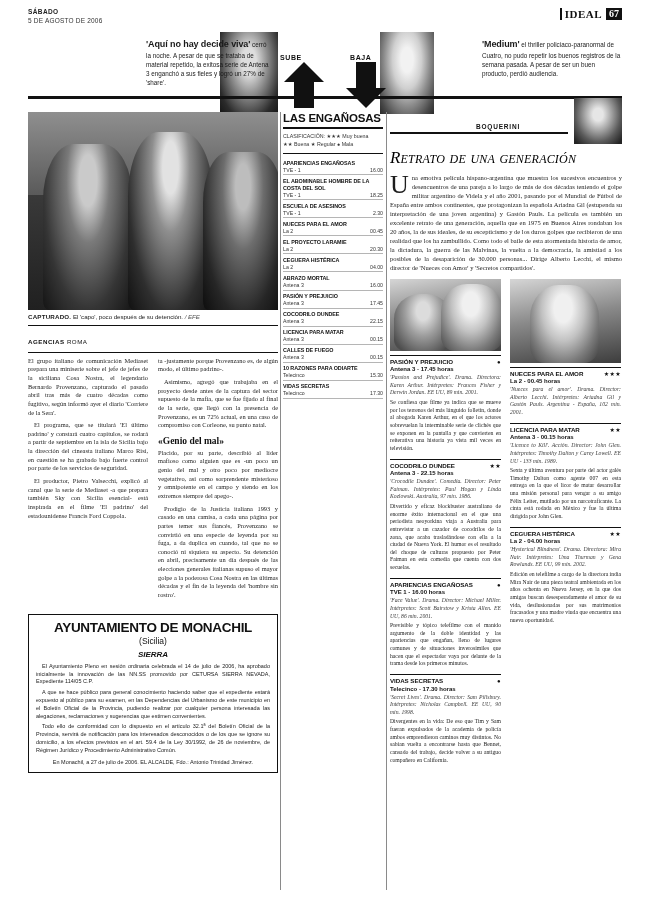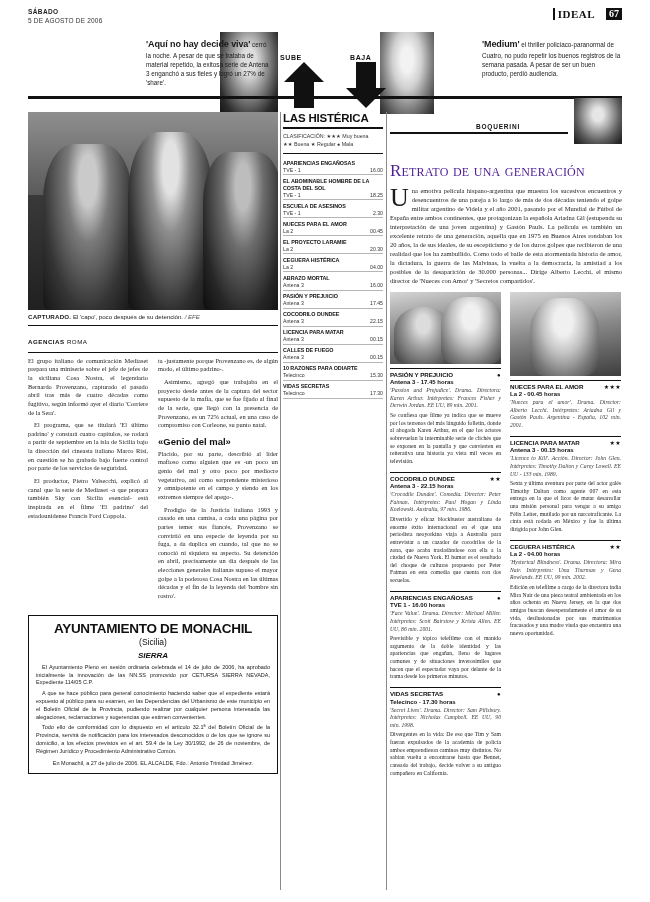--- a/index.html
+++ b/index.html
@@ -10,21 +10,21 @@
     position:relative;
     overflow:hidden;
   }
   .page{position:relative;width:650px;height:902px;padding:0;box-sizing:border-box;}
 
   
   .masthead{position:absolute;left:28px;top:8px;width:594px;height:86px;}
   .dateblock{position:absolute;left:0;top:0;line-height:1.25;}
   .dateblock .dow{font-size:6.5px;font-weight:bold;letter-spacing:.4px;color:#222;}
   .dateblock .full{font-size:6.5px;letter-spacing:.2px;color:#333;margin-top:1px;}
-  .ideal-logo{position:absolute;right:0;top:0;display:flex;align-items:center;gap:11px;}
+  .ideal-logo{position:absolute;right:0;top:0;display:flex;align-items:center;gap:4px;}
   .ideal-logo .word{font-family:"Liberation Serif",serif;font-weight:bold;font-size:11px;letter-spacing:.5px;
     border-left:2px solid #111;padding-left:3px;color:#111;}
   .ideal-logo .pagenum{background:#111;color:#fff;font-family:"Liberation Serif",serif;font-weight:bold;
     font-size:10px;padding:1px 3px 1px 3px;line-height:1;}
 
   .sube-baja{position:absolute;left:0;top:24px;width:594px;height:62px;}
   .sb-text{position:absolute;font-size:6.3px;line-height:1.45;color:#1a1a1a;}
   .sb-text b{font-size:9px;font-weight:bold;letter-spacing:-.1px;}
   .sb-left{left:118px;top:6px;width:125px;}
   .sb-right{right:0;top:6px;width:140px;}
@@ -81,21 +81,21 @@
   .byline{font-size:6.2px;font-weight:bold;letter-spacing:.5px;margin-top:12px;
     padding-bottom:3px;}
   .byline span{font-weight:normal;}
 
   .body-2col{display:flex;gap:10px;margin-top:4px;}
   .bcol{width:120px;}
   .bodytext{font-family:"Liberation Serif",serif;font-size:6.4px;line-height:1.35;
     text-align:justify;color:#1d1d1d;hyphens:auto;}
   .bodytext p{margin:0 0 4px 0;text-indent:6px;}
   .bodytext p.first{text-indent:0;}
-  .subhead{font-family:Liberation Sans, sans-serif;font-size:9.5px;font-weight:bold;
+  .subhead{font-family:Liberation Serif, serif;font-size:9.5px;font-weight:bold;
     margin:6px 0 3px 0;color:#111;}
 
   .pullquote{border-top:2px solid #111;border-bottom:2px solid #111;margin:8px 0;padding:6px 2px;}
   .pullquote p{margin:0;font-family:"Liberation Sans",sans-serif;font-size:9.5px;
     line-height:1.25;font-weight:normal;color:#111;}
 
   
   .pel-title{font-size:11.5px;font-weight:bold;letter-spacing:-.2px;color:#111;
     border-bottom:2px solid #111;padding-bottom:3px;}
   .pel-legend{font-size:5.3px;line-height:1.5;color:#333;margin-top:4px;
@@ -108,22 +108,22 @@
   .pel-ch{font-size:5.2px;color:#333;}
   .pel-time{font-size:5.2px;color:#333;}
 
   
   .boq{position:relative;height:34px;}
   .boq-bar{position:absolute;left:0;top:20px;width:178px;height:1.5px;background:#111;}
   .boq-name{position:absolute;left:82px;top:11px;font-size:6.5px;font-weight:bold;
     letter-spacing:.8px;color:#111;background:#fff;padding:0 4px;}
   .boq-face{position:absolute;right:0;top:-14px;width:48px;height:46px;
     background:radial-gradient(ellipse at 50% 36%,#e6e6e6 0 15%,#a8a8a8 38%,#5a5a5a 66%,#242424 92%);}
-  .feat-title{font-family:"Liberation Serif",serif;font-size:17px;letter-spacing:.2px;color:#4c1d95;
-    margin:15px 0 6px 0;font-variant:small-caps;font-weight:normal;}
+  .feat-title{font-family:"Liberation Serif",serif;font-size:17px;letter-spacing:.2px;color:#000000;
+    margin:2px 0 6px 0;font-variant:small-caps;font-weight:normal;font-style:italic;}
   .feat-lead{font-family:"Liberation Serif",serif;font-size:6.5px;line-height:1.38;
     text-align:justify;color:#1d1d1d;}
   .feat-lead .drop{float:left;font-size:26px;line-height:20px;font-weight:normal;
     padding:1px 3px 0 0;font-family:"Liberation Serif",serif;}
 
   .feat-grid{display:flex;gap:9px;margin-top:6px;}
   .fcol{width:111px;}
 
   .film-photo{width:111px;height:84px;position:relative;overflow:hidden;margin-bottom:4px;
     background:linear-gradient(170deg,#d6d6d6,#8a8a8a 45%,#3d3d3d);}
@@ -255,21 +255,21 @@
       <div class="ed-body">
         <p>El Ayuntamiento Pleno en sesión ordinaria celebrada el 14 de julio de 2006, ha aprobado inicialmente la innovación de las NN.SS promovido por CETURSA SIERRA NEVADA, Expediente 114/05 C.P.</p>
         <p>A que se hace público para general conocimiento haciendo saber que el expediente estará expuesto al público para su examen, en las Dependencias del Urbanismo de este municipio en el Boletín Oficial de la Provincia, pudiendo realizar por cualquier persona interesada las alegaciones, reclamaciones y sugerencias que estimen convenientes.</p>
         <p>Todo ello de conformidad con lo dispuesto en el artículo 32.1ª del Boletín Oficial de la Provincia, servirá de notificación para los interesados desconocidos o de los que se ignore su domicilio, a los efectos previstos en el art. 59.4 de la Ley 30/1992, de 26 de noviembre, de Régimen Jurídico y Procedimiento Administrativo Común.</p>
       </div>
       <div class="ed-sign">En Monachil, a 27 de julio de 2006. EL ALCALDE, Fdo.: Antonio Trinidad Jiménez.</div>
     </div>
   </div>
 
   <div class="col-mid">
-    <div class="pel-title">LAS HISTÉRICA</div>
+    <div class="pel-title">LAS ENGAÑOSAS</div>
     <div class="pel-legend">
       <div>CLASIFICACIÓN:  ★★★ Muy buena</div>
       <div>★★ Buena  ★ Regular  ● Mala</div>
     </div>
     <div class="pel-list" id="pel-list">
         <div class="pel-item">
           <div class="pel-name">APARIENCIAS ENGAÑOSAS</div>
           <div class="pel-row">
             <span class="pel-ch">TVE - 1</span>
             <span class="pel-time">16.00</span>

